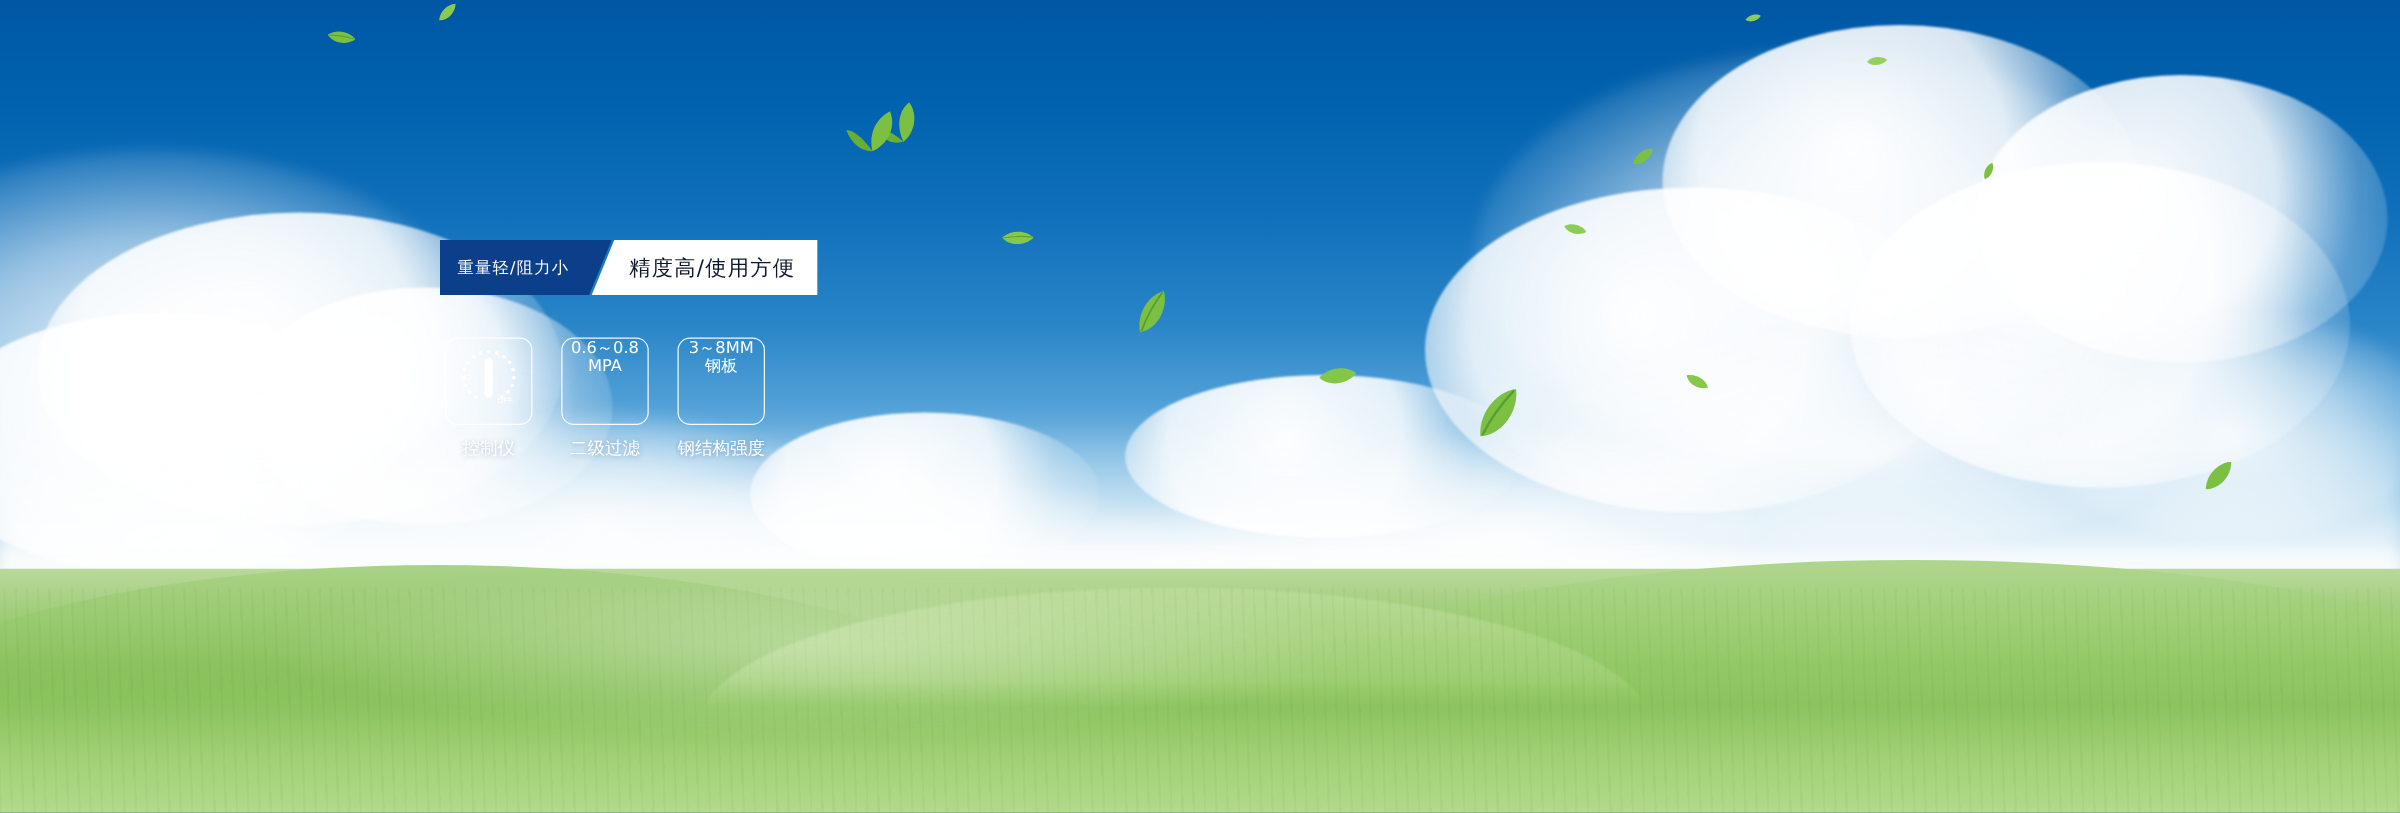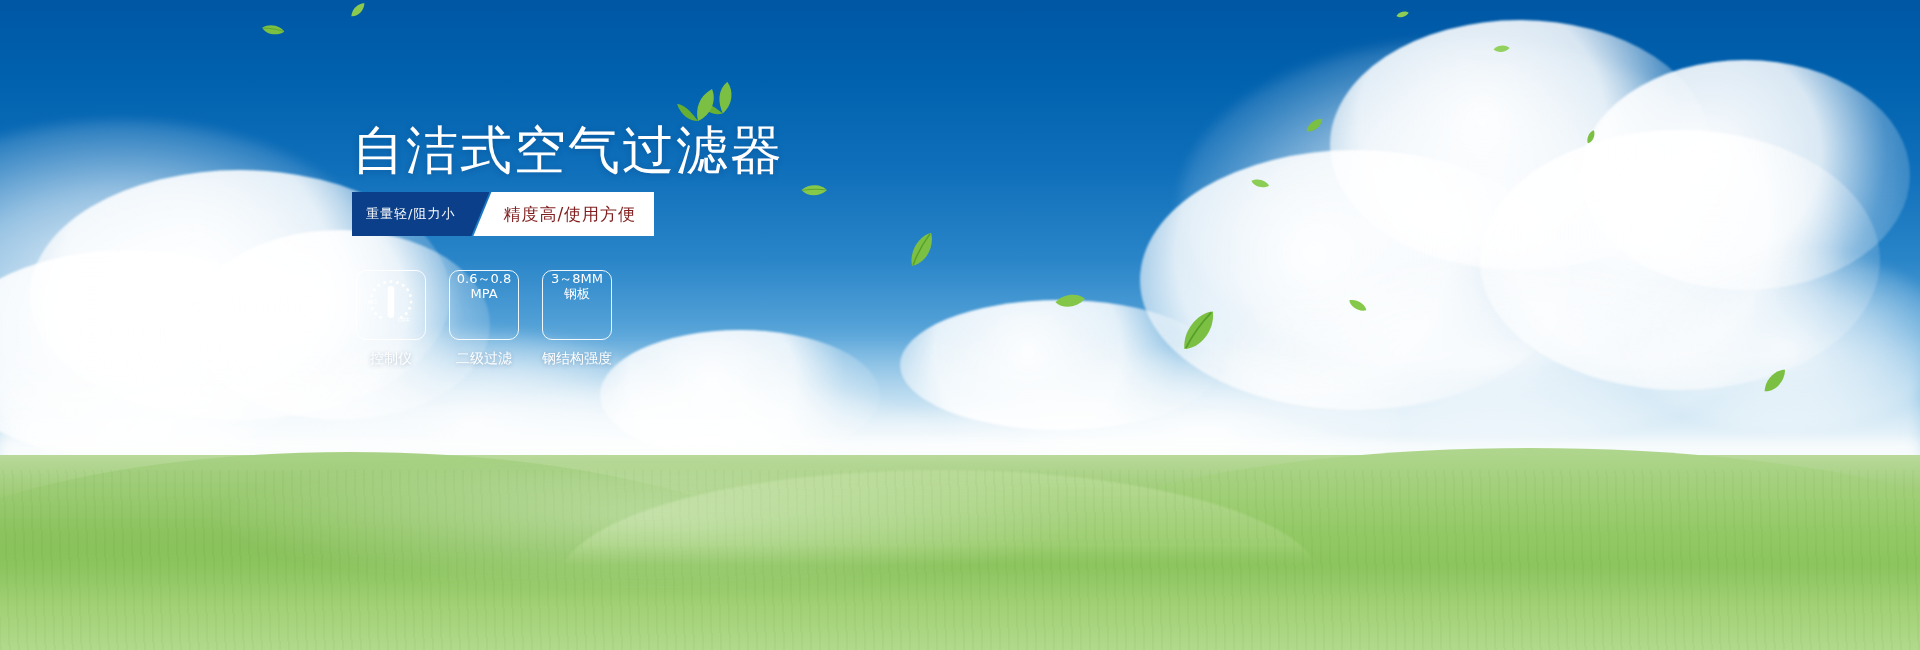--- a/index.html
+++ b/index.html
@@ -137,21 +137,21 @@
   #tagline-row { position:absolute; left:352px; top:192px; display:flex; height:44px; }
   #tag-primary {
     background:#0c3f8a; color:#ffffff; font-size:13px;
     display:flex; align-items:center; padding:0 22px 0 14px;
     letter-spacing:1px;
     clip-path:polygon(0 0, 100% 0, calc(100% - 18px) 100%, 0 100%);
     padding-right:34px;
     font-family:"DejaVu Sans","Liberation Sans",sans-serif;
   }
   #tag-secondary {
-    background:#ffffff; color:#7f1d1d; font-size:17px;
+    background:#ffffff; color:#0f172a; font-size:17px;
     display:flex; align-items:center; letter-spacing:1px;
     margin-left:-16px; padding:0 18px 0 30px;
     clip-path:polygon(18px 0, 100% 0, 100% 100%, 0 100%);
     font-family:"DejaVu Sans","Liberation Sans",sans-serif;
   }
 
   
   #features { position:absolute; left:356px; top:270px; display:flex; gap:23px; }
   .feature { width:70px; display:flex; flex-direction:column; align-items:center; }
   .feature-box {
@@ -275,21 +275,20 @@
     <svg width="21" height="13" viewBox="0 0 26 16">
         <path d="M1 13 C6 2, 19 -1, 25 2 C21 12, 9 17, 1 13 Z" fill="#8ccd55"></path>
       </svg>
   </div>
   <div class="leaf" style="left:1760px; top:372px; transform:rotate(-22deg) scale(1.0);">
     <svg width="30" height="18" viewBox="0 0 26 16">
         <path d="M1 13 C6 2, 19 -1, 25 2 C21 12, 9 17, 1 13 Z" fill="#7cc043"></path>
       </svg>
   </div>
 
-  <div id="headline">自洁式空气过滤器</div>
   <div id="headline-leaf">
     <svg width="44" height="34" viewBox="0 0 44 34">
       <path d="M22 33 C19 21, 23 8, 36 1 C41 13, 35 27, 22 33 Z" fill="#7cc043"></path>
       <path d="M22 33 C15 23, 7 16, 1 16 C5 27, 13 33, 22 33 Z" fill="#66af32"></path>
     </svg>
   </div>
 
   <div id="tagline-row">
     <div id="tag-primary">重量轻/阻力小</div>
     <div id="tag-secondary">精度高/使用方便</div>

